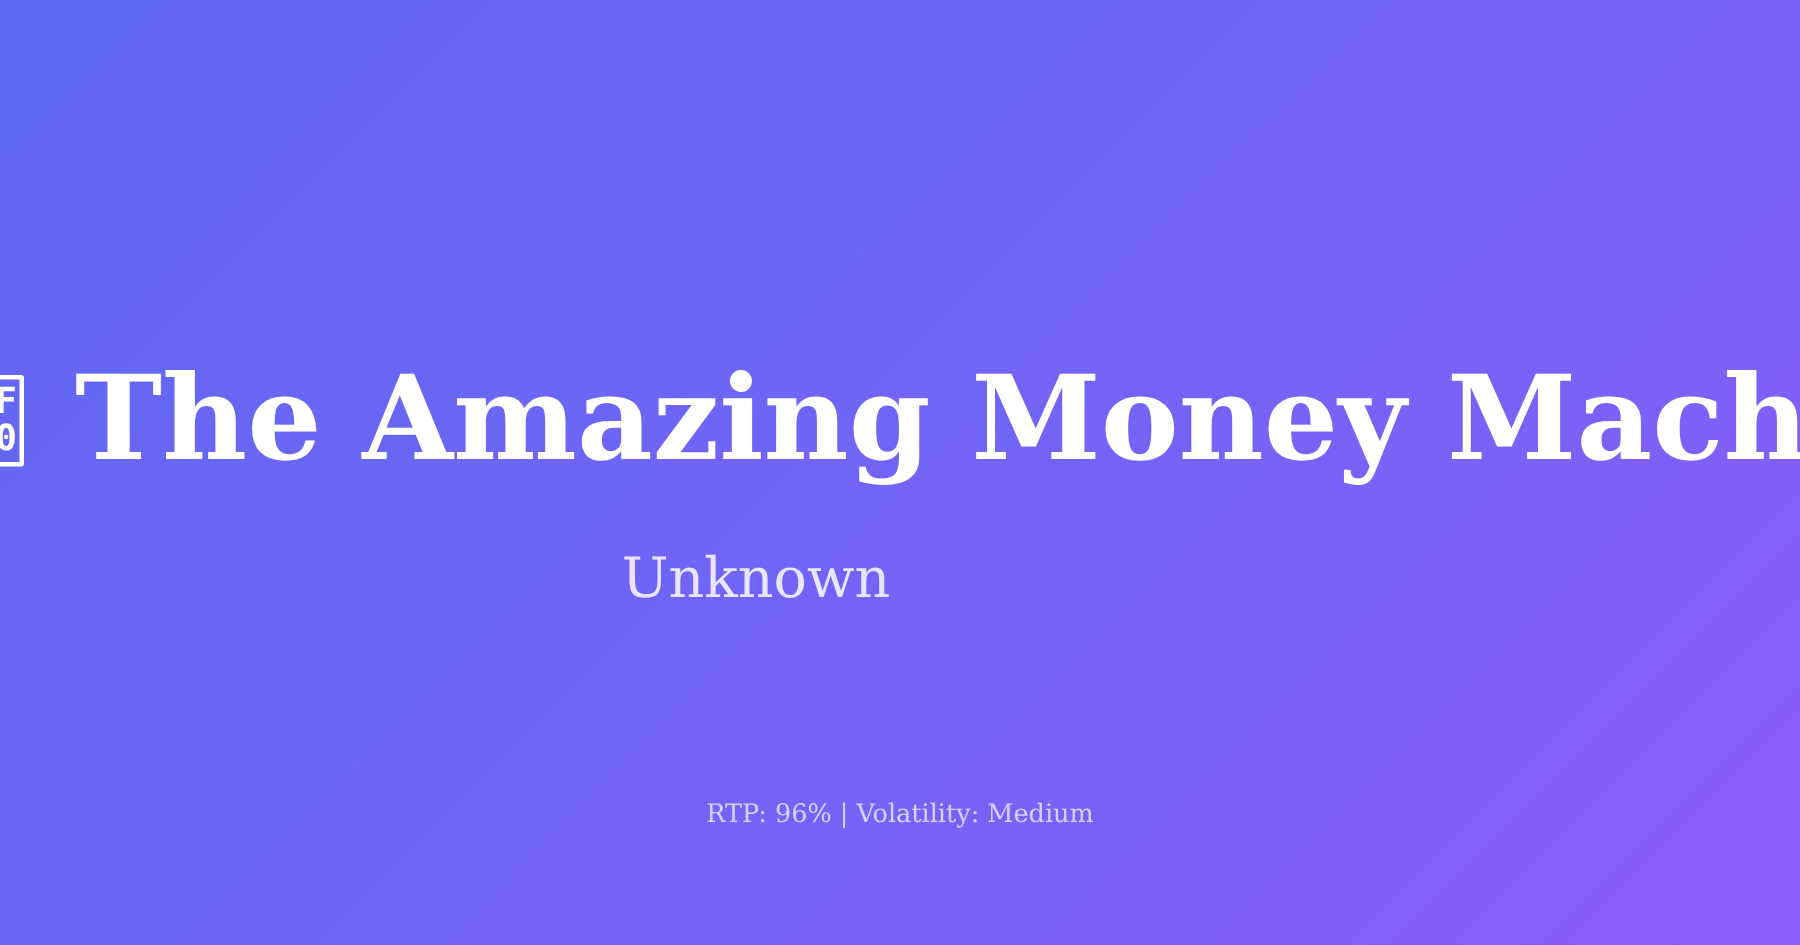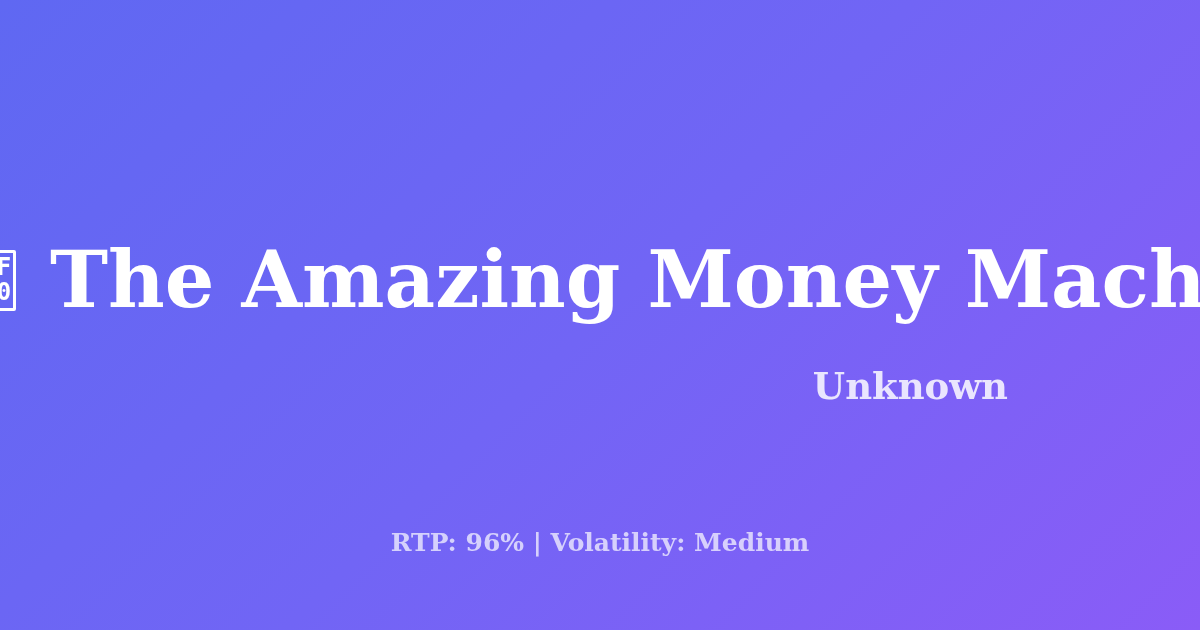--- a/index.html
+++ b/index.html
@@ -89,38 +89,38 @@
     white-space: nowrap;
     letter-spacing: 0px;
   }
 
   
   .card-subtitle {
     position: absolute;
     top: 363px;
     left: 0;
     width: 1008px;
-    text-align: right;
+    text-align: center;
     font-family: "DejaVu Serif", "Liberation Serif", serif;
     font-size: 37px;
-    font-weight: bold;
+    font-weight: normal;
     line-height: 46px;
     color: rgba(255, 255, 255, 0.84);
   }
 
   
   .card-meta {
     position: absolute;
     top: 527px;
     left: 0;
     width: 1200px;
     text-align: center;
     font-family: "DejaVu Serif", "Liberation Serif", serif;
-    font-size: 25px;
-    font-weight: bold;
+    font-size: 17px;
+    font-weight: normal;
     line-height: 32px;
     color: rgba(255, 255, 255, 0.70);
   }
 </style>
 </head>
 <body>
 
 <div class="og-card">
 
   <div class="title-row">

